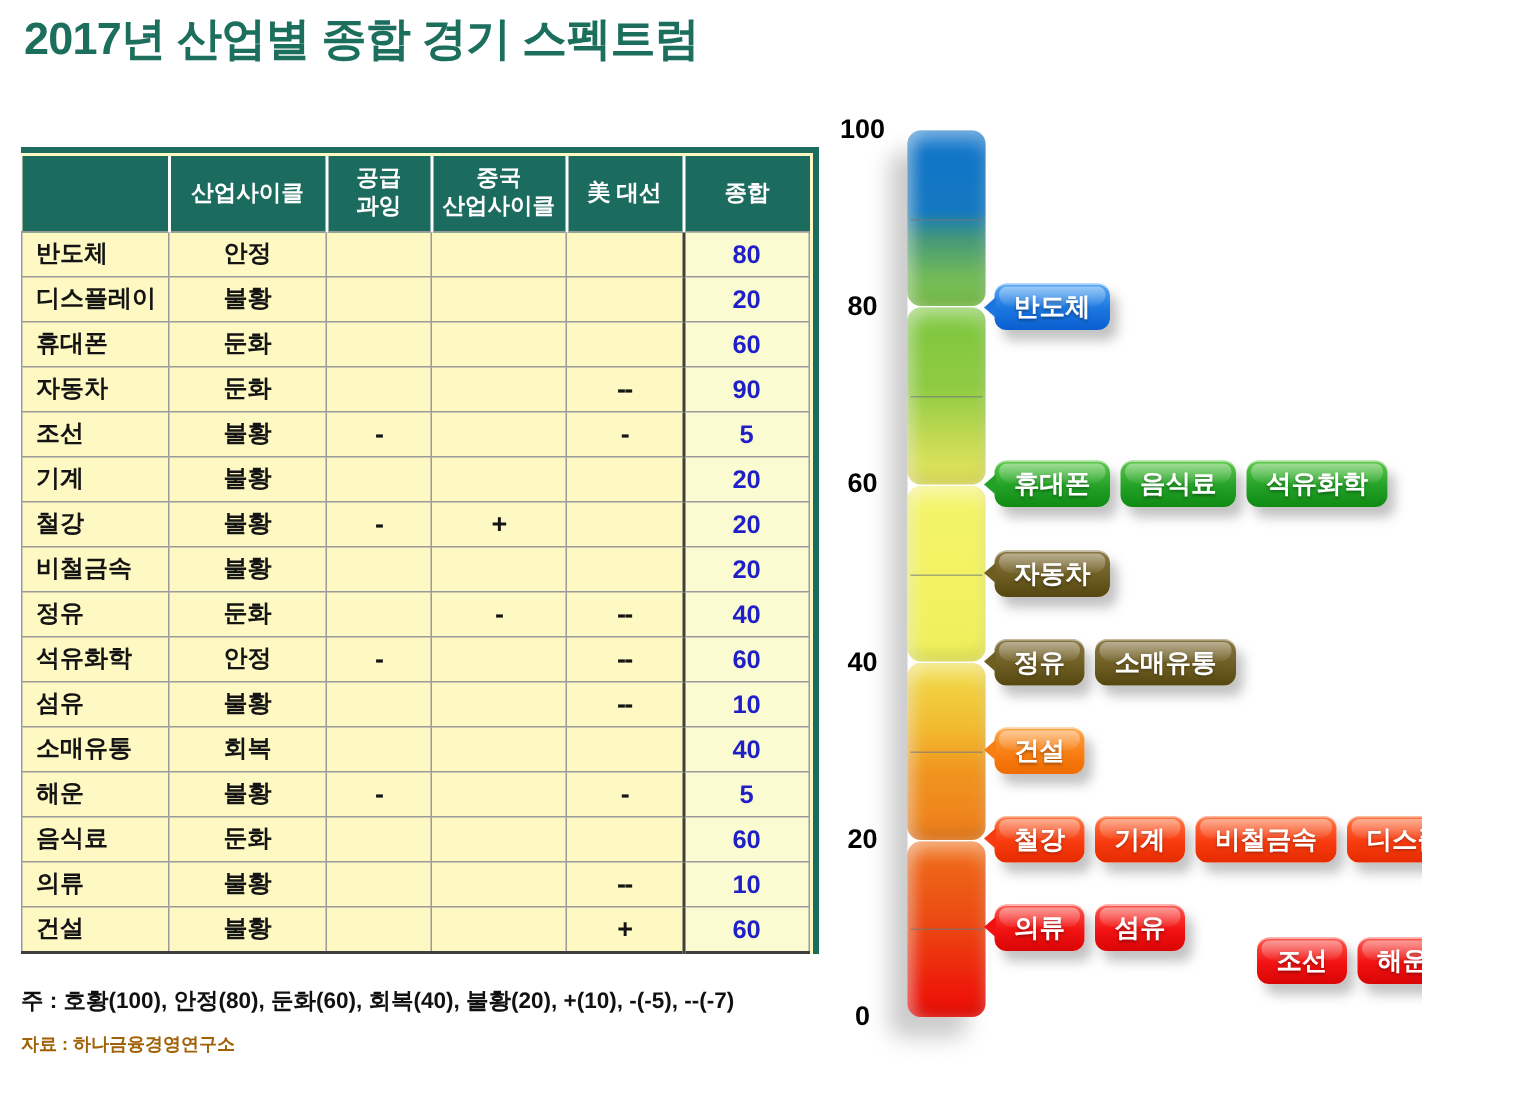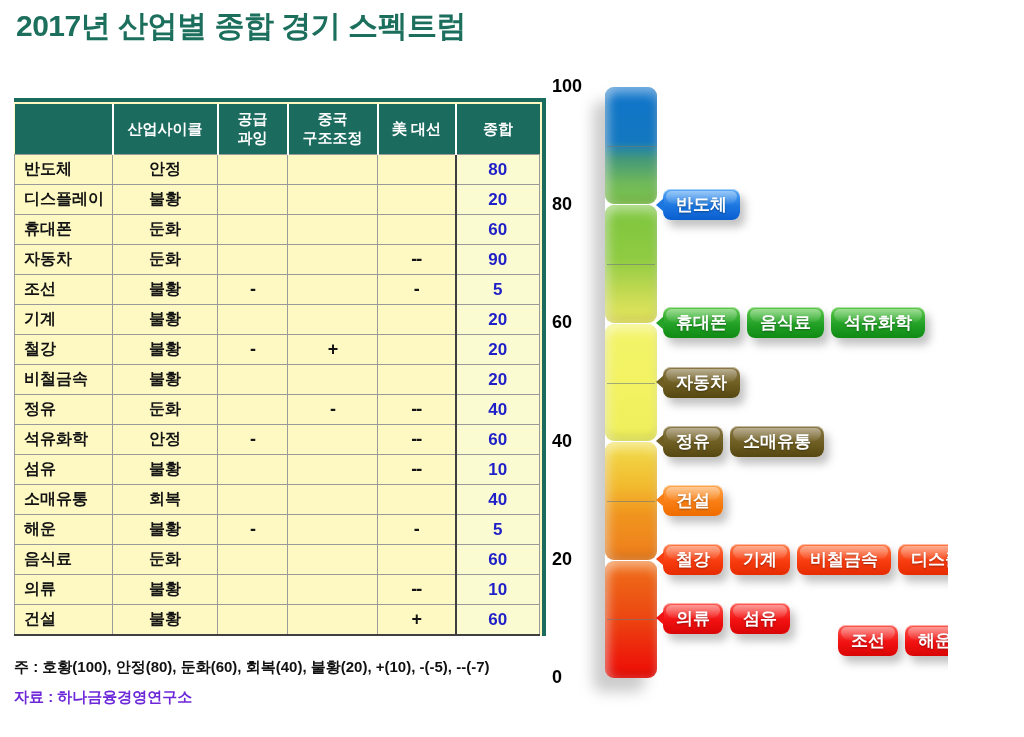--- a/index.html
+++ b/index.html
@@ -16,23 +16,23 @@
   thead th{background:#1C6B5F;color:#fff;font-size:15px;font-weight:700;height:48px;
            vertical-align:middle;text-align:center;white-space:pre-line;border-left:2px solid #fff;line-height:1.25;}
   thead th:first-child{border-left:none;}
   tbody td{height:29px;border:1px solid #9a9a9a;font-size:16px;font-weight:700;color:#141414;
            text-align:center;vertical-align:middle;padding:0;}
   tbody td.c-name{text-align:left;padding-left:9px;}
   tbody td.c-supply,tbody td.c-china,tbody td.c-us{font-size:18px;letter-spacing:-1px;}
   tbody td.c-total{background:#FBFBD2;color:#1F1FC8;font-size:17px;border-left:2px solid #3F3F3F;}
   
   .note{position:absolute;left:14px;top:658px;font-size:15px;font-weight:700;color:#111;}
-  .source{position:absolute;left:14px;top:688px;font-size:15px;font-weight:700;color:#6d28d9;}
-  
-  .tick{position:absolute;left:552px;width:46px;text-align:left;font-size:18px;font-weight:800;color:#000;}
+  .source{position:absolute;left:14px;top:688px;font-size:12px;font-weight:700;color:#a16207;}
+  
+  .tick{position:absolute;left:552px;width:46px;text-align:center;font-size:18px;font-weight:800;color:#000;}
   .scale-bar{position:absolute;left:605px;top:87px;width:52px;height:591px;display:flex;
              flex-direction:column;box-shadow:-12px 14px 14px rgba(120,120,120,.38);border-radius:10px;}
   .seg{flex:1;position:relative;border-radius:9px;margin-bottom:1px;
        box-shadow:inset 0 8px 10px rgba(255,255,255,.35), inset 6px 0 8px rgba(255,255,255,.25),
                   inset 0 -6px 9px rgba(0,0,0,.10);}
   .seg:last-child{margin-bottom:0;}
   .seg::after{content:'';position:absolute;left:4%;right:4%;top:50%;height:1px;background:rgba(110,120,125,.6);}
   .seg1{background:linear-gradient(180deg,#0F74CB 0%,#1478C0 46%,#459978 62%,#6FB85A 82%,#7FC64A 100%);}
   .seg2{background:linear-gradient(180deg,#7CC63E 0%,#8FCB42 45%,#C4DA52 75%,#E9E75F 100%);}
   .seg3{background:linear-gradient(180deg,#F4F46A 0%,#F2F262 55%,#EFEF5C 100%);}
@@ -74,21 +74,21 @@
           <col class="c4">
           <col class="c5">
       </colgroup>
       <thead>
           <tr id="thead-row">
             <th></th>
             <th>산업사이클</th>
             <th>공급
 과잉</th>
             <th>중국
-구조조정</th>
+산업사이클</th>
             <th>美 대선</th>
             <th>종합</th>
           </tr>
         </thead>
       <tbody id="tbody">
           <tr>
             <td class="c-name">반도체</td>
             <td class="c-cycle">안정</td>
             <td class="c-supply"></td>
             <td class="c-china"></td>

